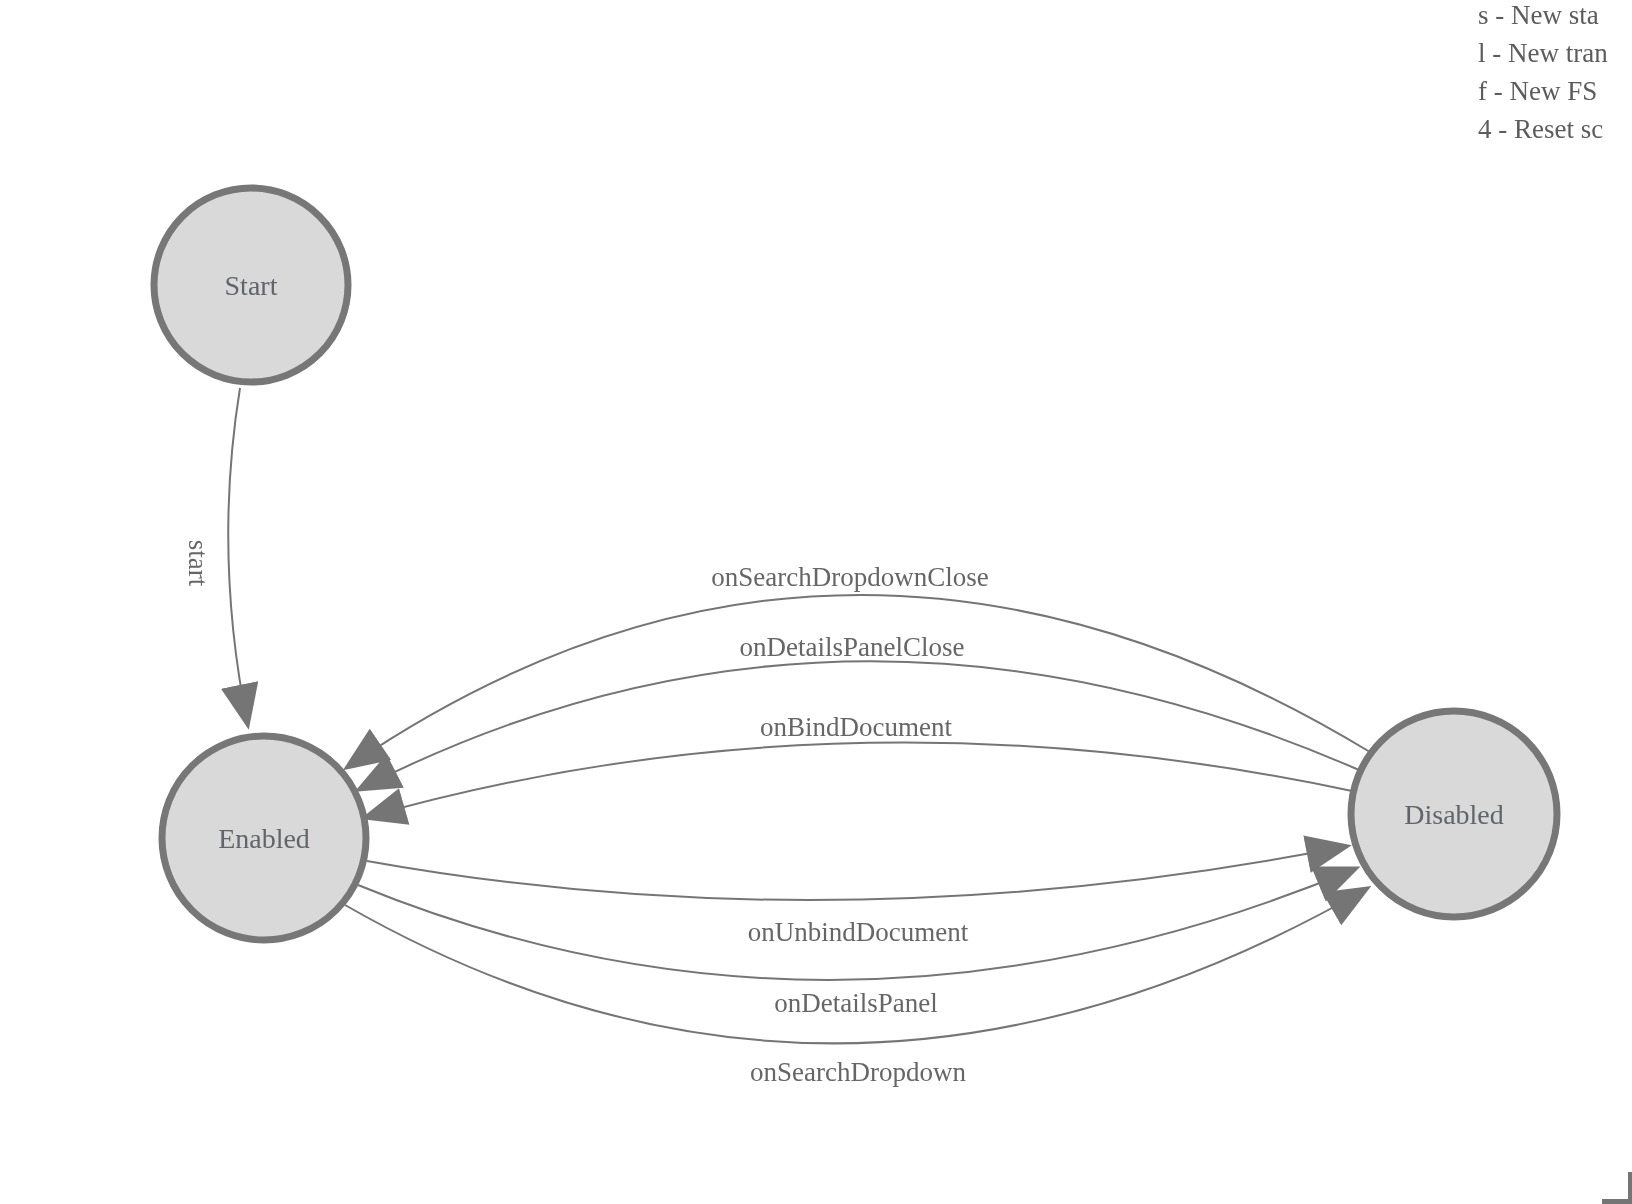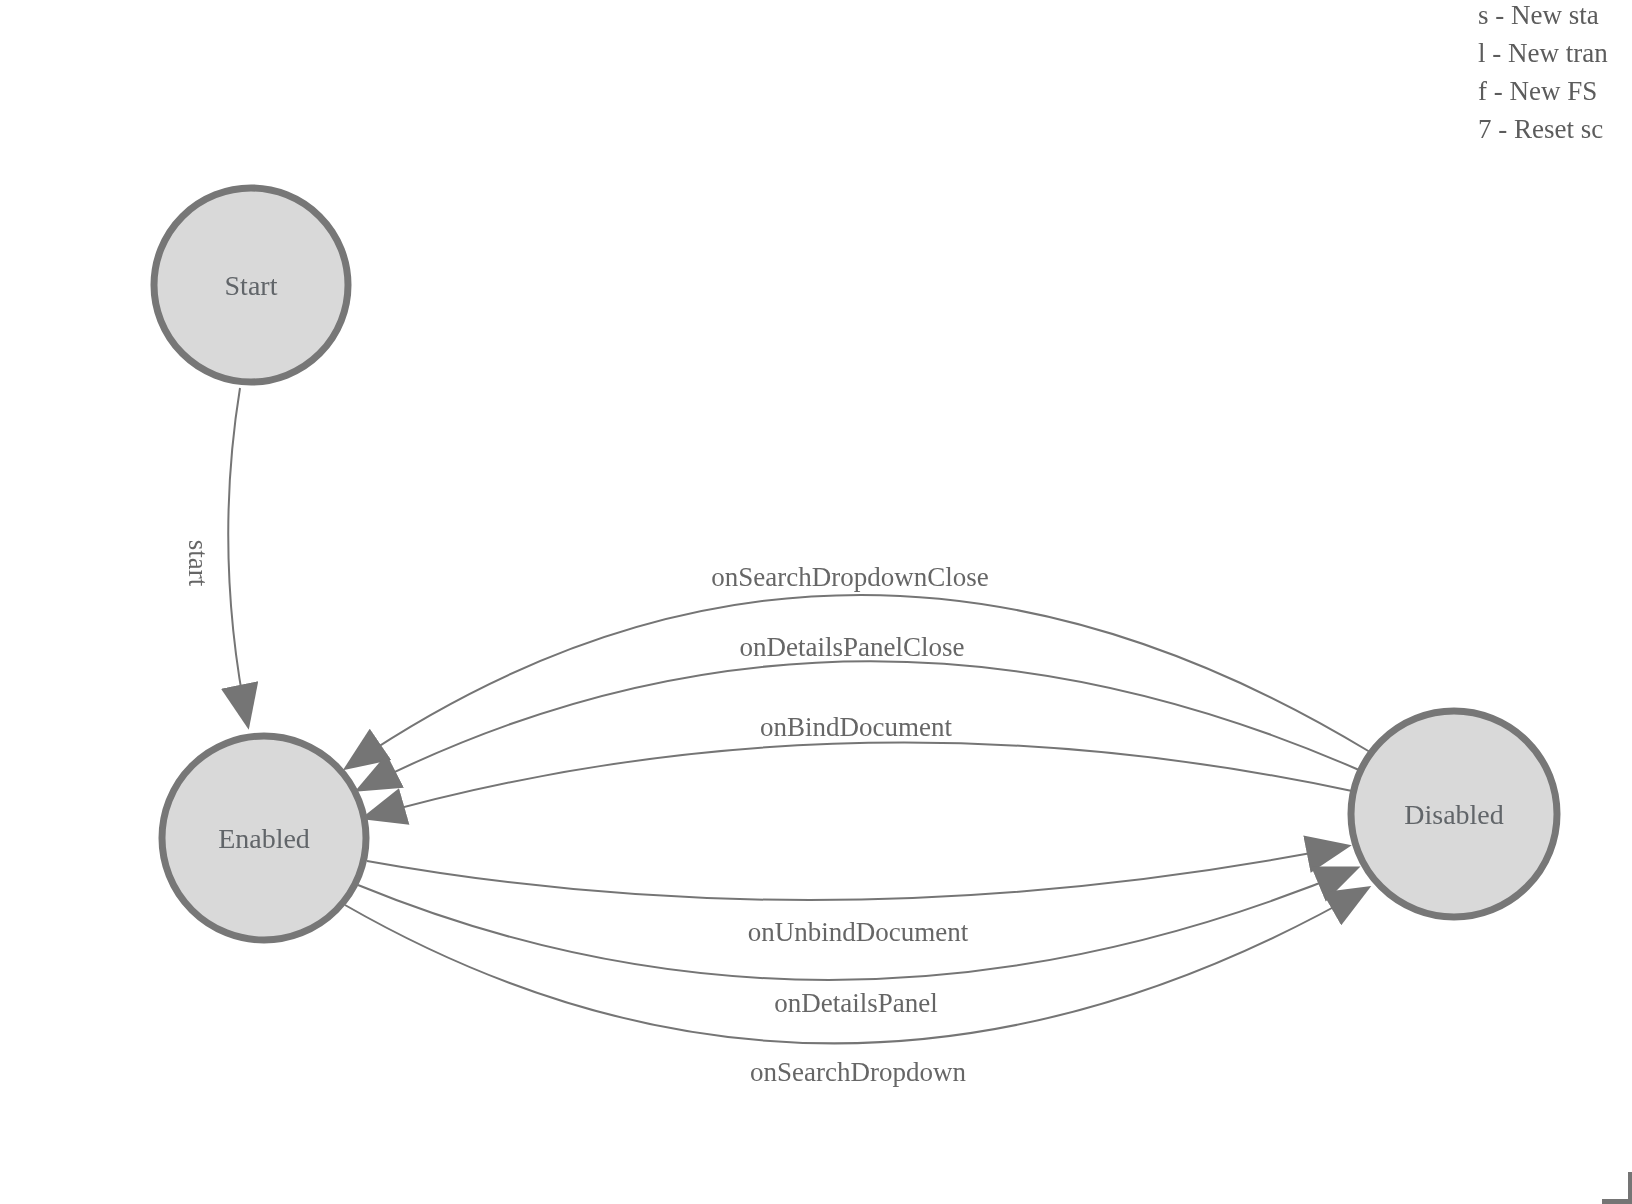--- a/index.html
+++ b/index.html
@@ -82,19 +82,19 @@
     <g>
       <circle class="state-circle" cx="1454" cy="814" r="103"></circle>
       <text class="state-label" x="1454" y="824">Disabled</text>
     </g>
   </svg>
 
   <div id="legend">
     <div>s - New sta</div>
     <div>l - New tran</div>
     <div>f - New FS</div>
-    <div>7 - Reset sc</div>
+    <div>4 - Reset sc</div>
   </div>
 
   <div id="corner-bar-vertical" class="corner-bar"></div>
   <div id="corner-bar-horizontal" class="corner-bar"></div>
 
 </div>
 
 </body></html>

